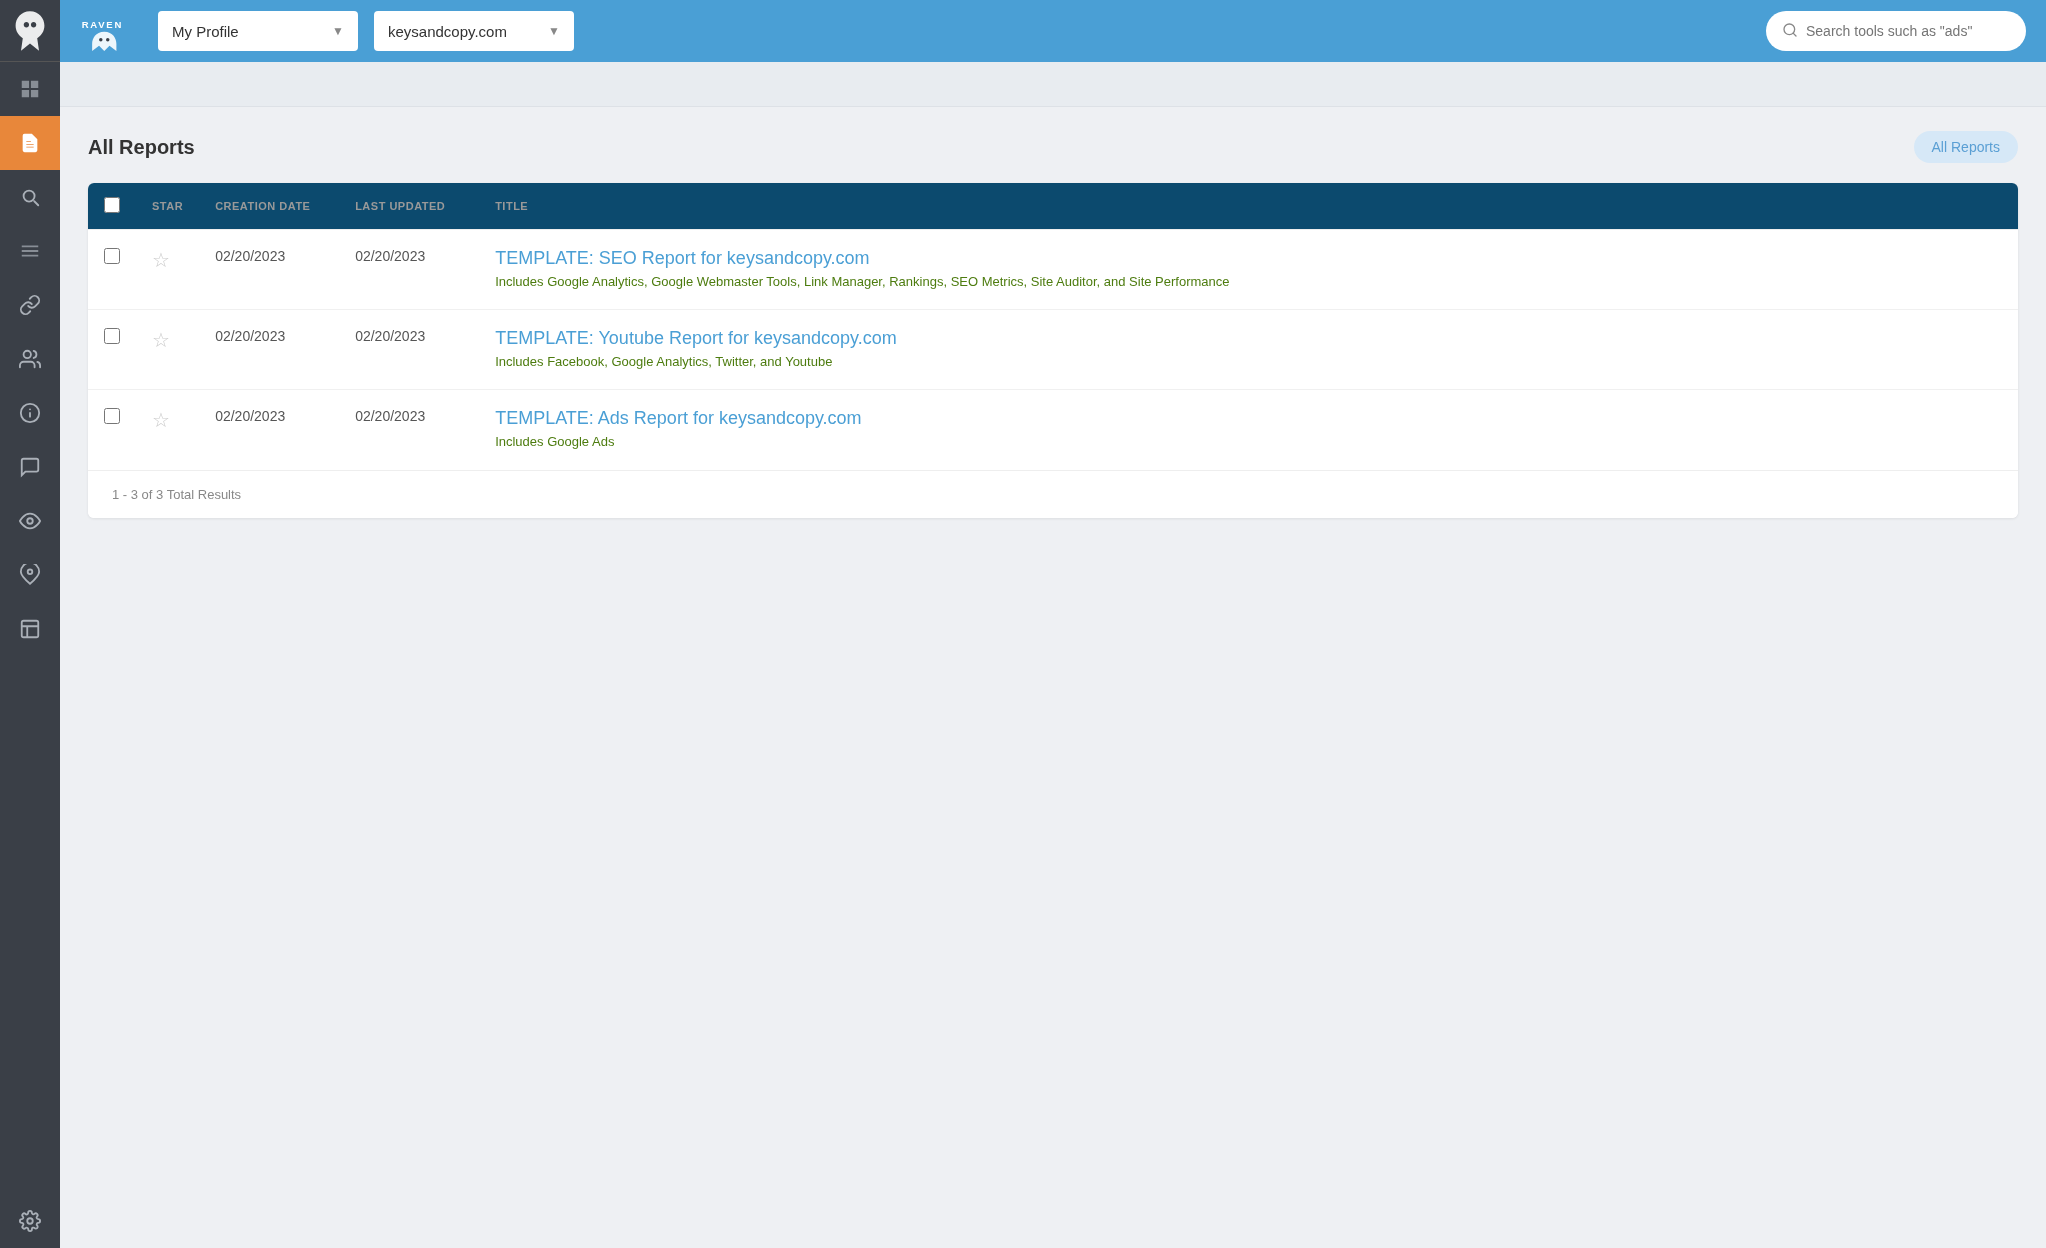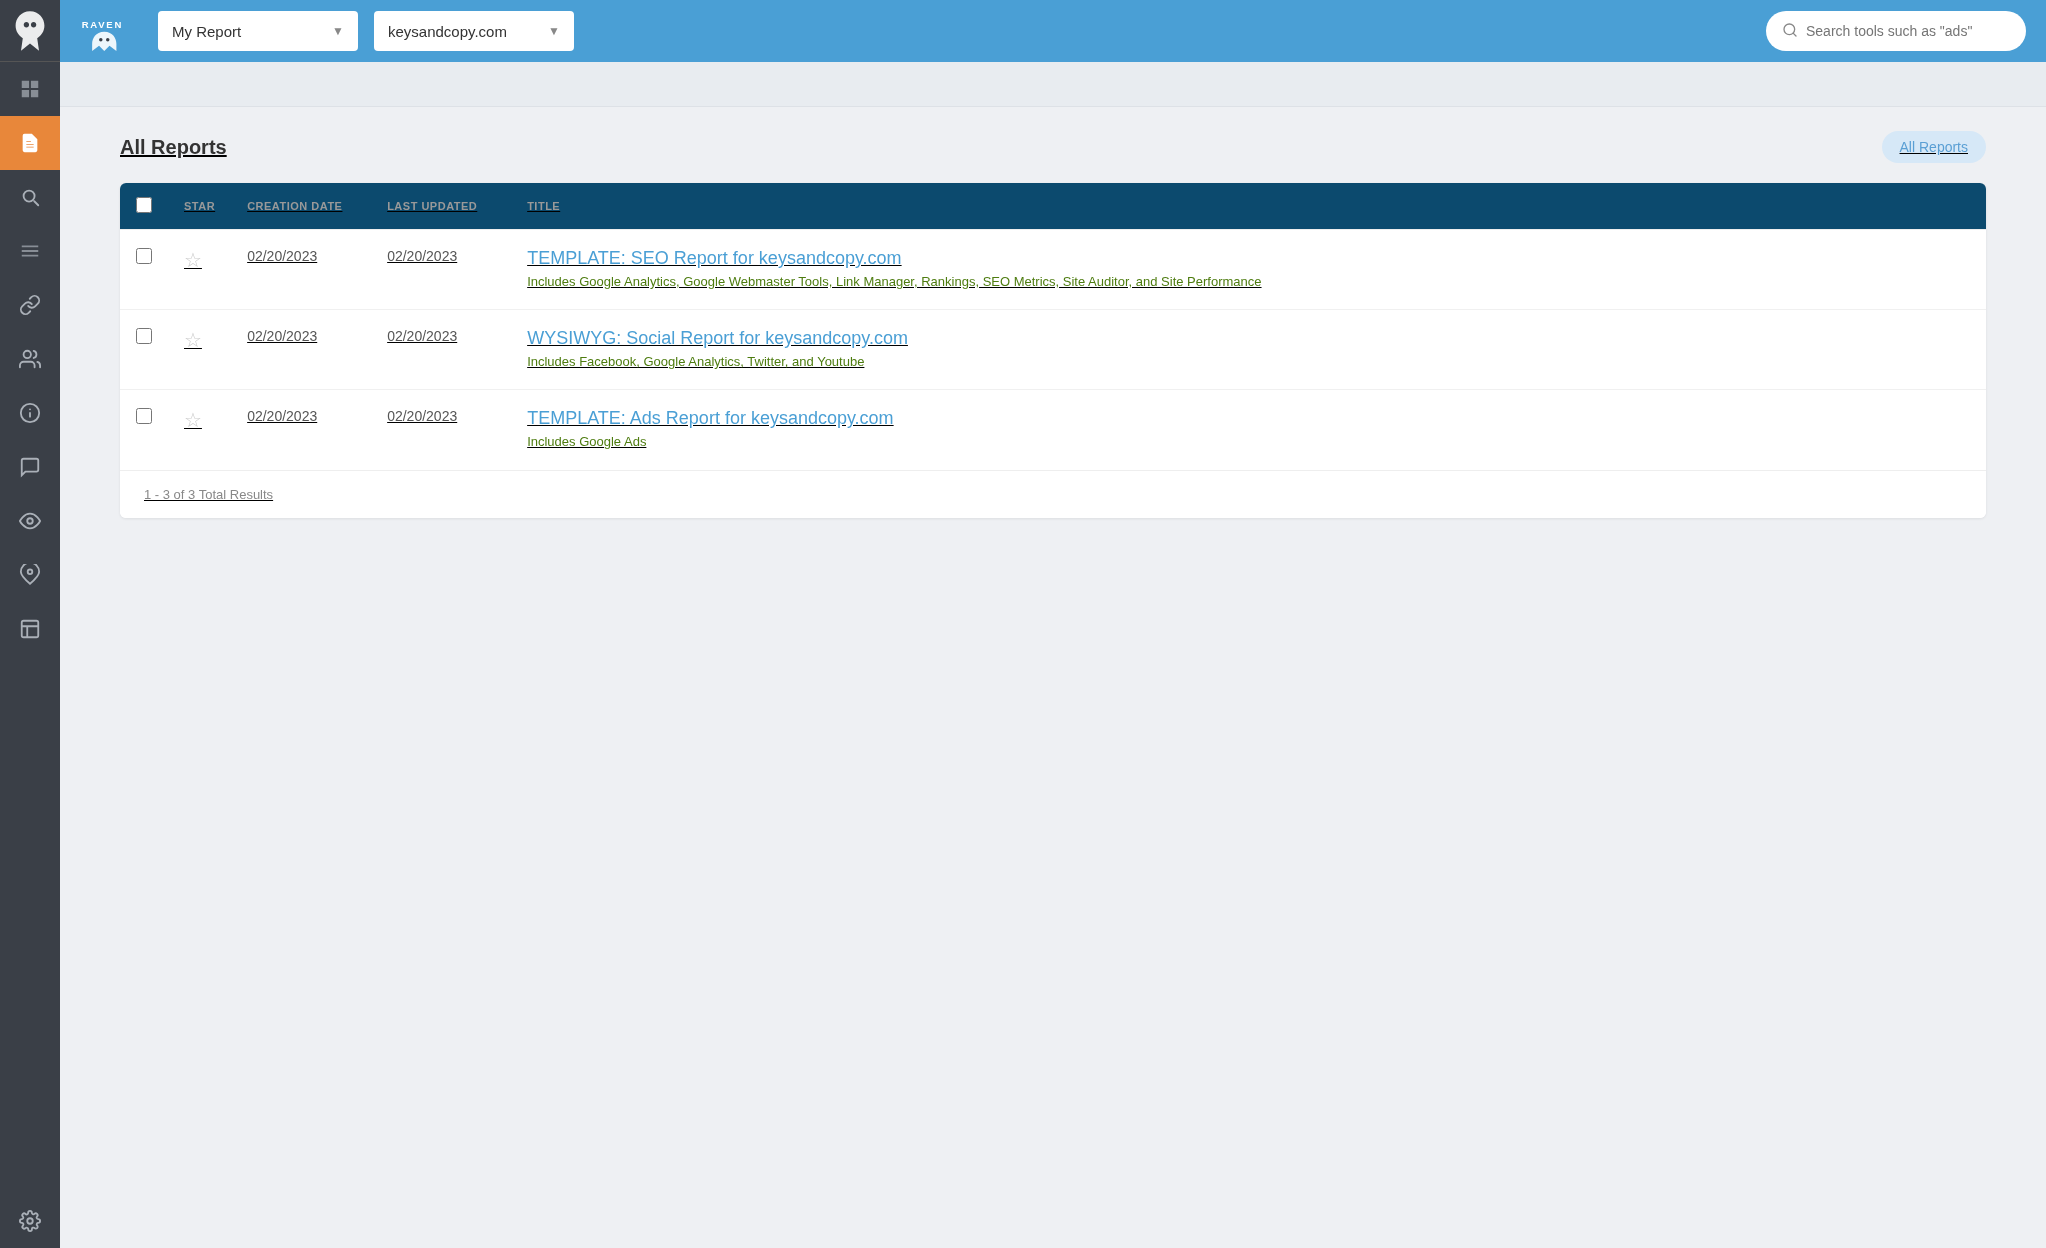--- a/index.html
+++ b/index.html
@@ -123,22 +123,21 @@
       color: #333;
       margin-bottom: 6px;
     }
     .page-subtitle {
       font-size: 14px;
       color: #666;
     }
 
     
     .reports-section {
-      padding: 24px 60px;
-      text-decoration: underline;
+      padding: 24px 28px;
     }
     .section-header {
       display: flex;
       align-items: center;
       justify-content: space-between;
       margin-bottom: 20px;
     }
     .section-title {
       font-size: 20px;
       font-weight: bold;
@@ -355,21 +354,21 @@
     <div class="logo">
       <svg viewBox="0 0 60 50" style="width:52px;height:46px;">
         <text x="2" y="22" font-size="11" font-weight="900" fill="white" font-family="Arial" letter-spacing="2">RAVEN</text>
         <path d="M28 26 C18 26 14 34 14 40 L14 48 L22 42 L28 48 L34 42 L42 48 L42 40 C42 34 38 26 28 26 Z" fill="white" opacity="0.9"></path>
         <circle cx="24" cy="35" r="2" fill="#3a3f47"></circle>
         <circle cx="32" cy="35" r="2" fill="#3a3f47"></circle>
       </svg>
     </div>
 
     <div class="header-dropdown">
-      <span>My Report</span>
+      <span>My Profile</span>
       <span class="chevron">▼</span>
     </div>
 
     <div class="header-dropdown">
       <span>keysandcopy.com</span>
       <span class="chevron">▼</span>
     </div>
 
     <div class="header-search">
       <span class="search-icon-btn">
@@ -426,21 +425,21 @@
               <tr>
       <td class="col-check">
         <input type="checkbox" class="checkbox" style="">
       </td>
       <td class="col-star">
         <span class="star-icon">☆</span>
       </td>
       <td class="col-creation">02/20/2023</td>
       <td class="col-updated">02/20/2023</td>
       <td class="col-title">
-        <a class="report-title-link">WYSIWYG: Social Report for keysandcopy.com</a>
+        <a class="report-title-link">TEMPLATE: Youtube Report for keysandcopy.com</a>
         <span class="report-desc">Includes Facebook, Google Analytics, Twitter, and Youtube</span>
       </td>
     </tr>
               <tr>
       <td class="col-check">
         <input type="checkbox" class="checkbox" style="">
       </td>
       <td class="col-star">
         <span class="star-icon">☆</span>
       </td>

